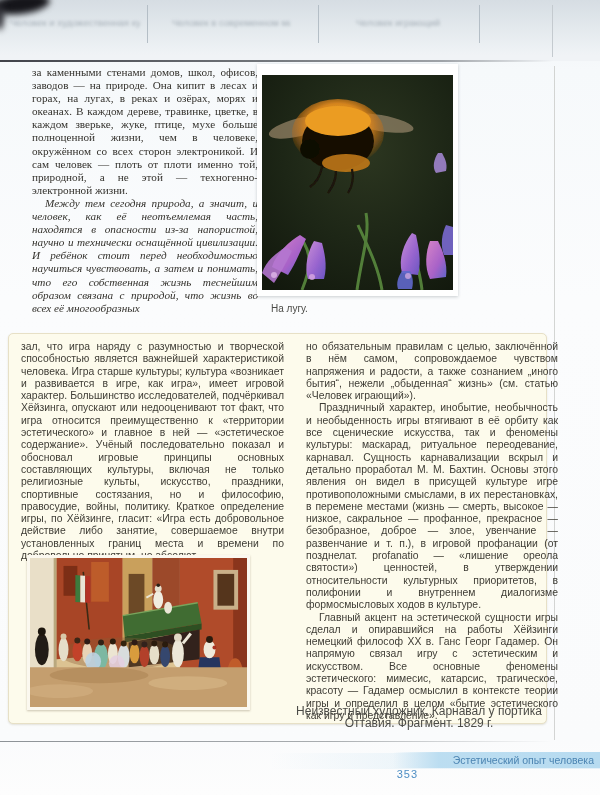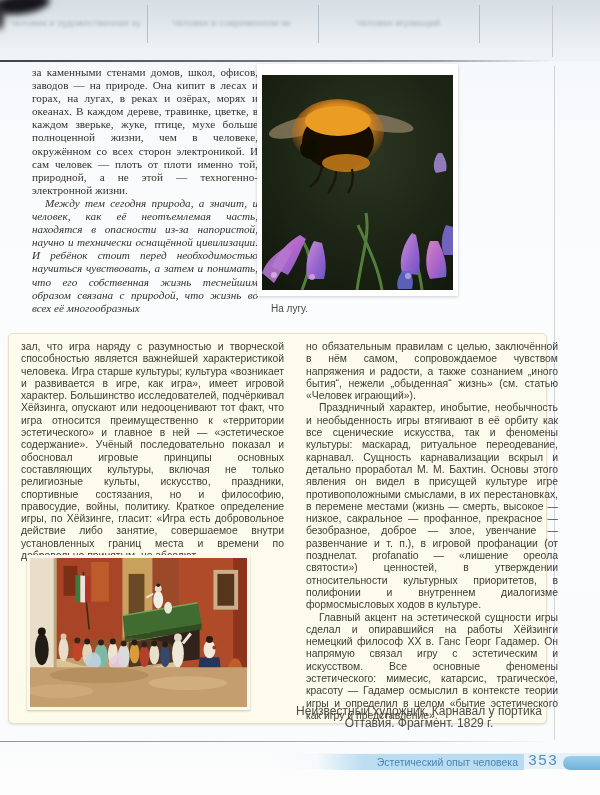--- a/index.html
+++ b/index.html
@@ -49,27 +49,27 @@
   .panel-left{left:12px;top:7px;width:263px;}
   .panel-right{left:297px;top:7px;width:252px;}
   .painting-frame{position:absolute;left:18px;top:221px;width:223px;height:155px;
     background:#fbf8ef;box-shadow:0 1px 2px rgba(90,70,40,.3);padding:3px;box-sizing:border-box;}
   .painting-frame svg{width:217px;height:149px;display:block;}
   .painting-caption{position:absolute;left:281px;top:361px;width:258px;
     font-size:12px;line-height:12px;color:#4b4b47;text-align:center;margin-top:10px;}
   
   .footer-rule{position:absolute;left:0;top:741px;width:552px;height:1px;
     background:linear-gradient(to right,#8d9296 0%,#a9adb0 60%,rgba(200,203,205,0) 100%);}
-  .footer-band{position:absolute;right:0;top:752px;height:18px;display:flex;align-items:flex-end;}
+  .footer-band{position:absolute;right:0;top:752px;height:18px;display:flex;align-items:flex-start;flex-direction:column;}
   .footer-wash{position:absolute;left:0;top:753px;width:600px;height:16px;
     background:linear-gradient(to right,rgba(185,220,240,0) 45%,rgba(185,220,240,.25) 70%,rgba(185,220,240,.35) 100%);}
   .running-title{font-size:10.5px;color:#4b84b2;
     background:linear-gradient(to right,rgba(183,219,240,0) 0%,rgba(183,219,240,.9) 22%,#b7dbf0 100%);
     padding:2px 6px 2px 60px;}
-  .page-number{font-family:Liberation Mono, monospace;font-size:15px;color:#4e8ec4;
+  .page-number{font-family:Liberation Sans, sans-serif;font-size:11px;color:#4e8ec4;
     margin:0 5px 0 4px;letter-spacing:1px;}
   .page-number-bar{width:37px;height:14px;border-radius:8px 0 0 8px;
     background:linear-gradient(180deg,#9ccfeb 0%,#6fb2dc 100%);}
 </style>
 </head>
 <body>
 
 <div class="page">
 
   <div class="header">

